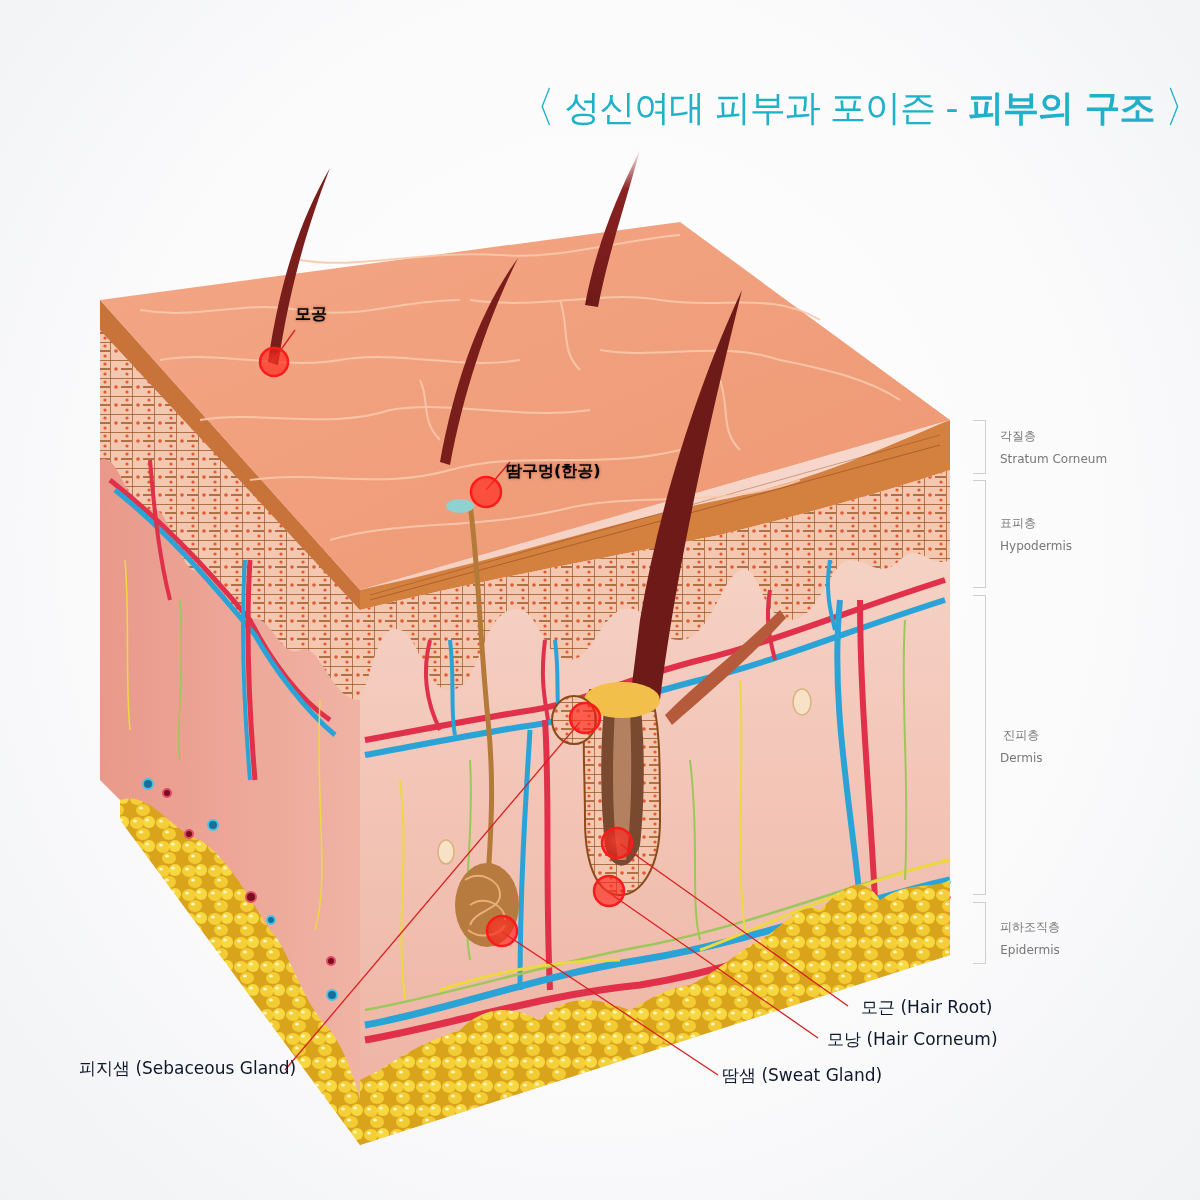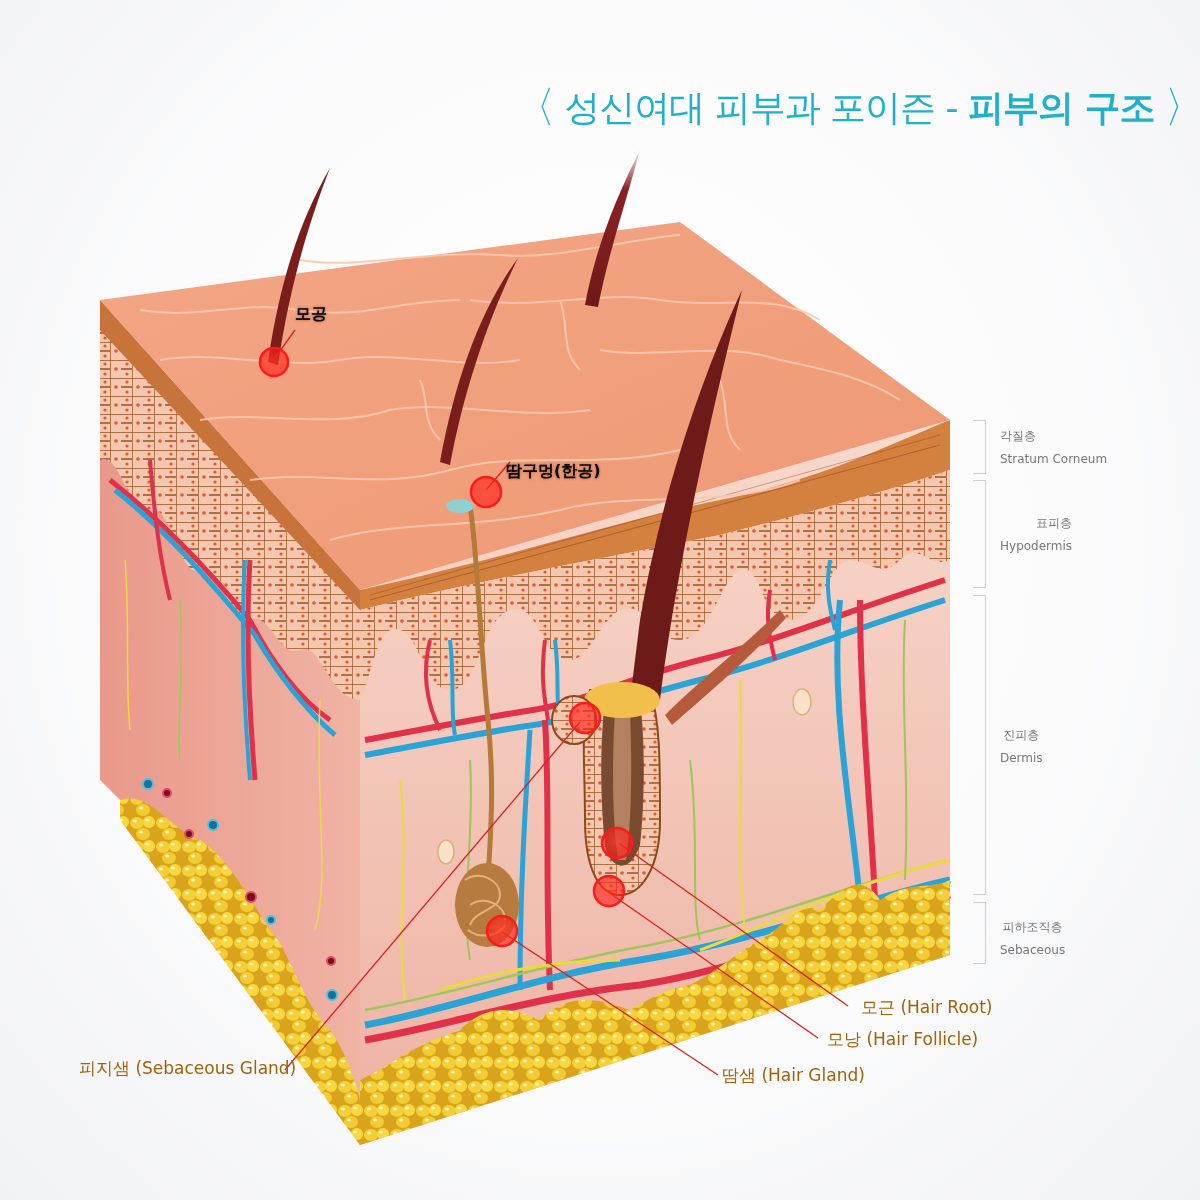--- a/index.html
+++ b/index.html
@@ -20,21 +20,21 @@
   }
   .bracket-line {
     position:absolute; left:985px; width:1px; background:#cfcfcf;
   }
   .bracket-line::before, .bracket-line::after {
     content:""; position:absolute; left:-12px; width:12px; height:1px; background:#cfcfcf;
   }
   .bracket-line::before { top:0; }
   .bracket-line::after { bottom:0; }
   .callout {
-    position:absolute; font-size:17px; color:#a16207; white-space:nowrap;
+    position:absolute; font-size:17px; color:#0f172a; white-space:nowrap;
   }
   .pin-label {
     position:absolute; font-size:16px; font-weight:bold; color:#000000;
     text-shadow: 0 0 3px rgba(120,40,20,0.6);
   }
 </style>
 </head>
 <body>
 
 <div class="title">
@@ -225,29 +225,29 @@
 
 <div class="bracket-line" style="top:420px; height:54px;"></div>
 <div class="bracket-line" style="top:480px; height:108px;"></div>
 <div class="bracket-line" style="top:595px; height:300px;"></div>
 <div class="bracket-line" style="top:902px; height:62px;"></div>
 
 <div class="layer-label" style="top:425px;">
   <div>각질층</div>
   <div>Stratum Corneum</div>
 </div>
-<div class="layer-label" style="top:512px;text-align:right;">
+<div class="layer-label" style="top:512px;">
   <div>표피층</div>
   <div>Hypodermis</div>
 </div>
 <div class="layer-label" style="top:724px;text-align:center;">
   <div>진피층</div>
   <div>Dermis</div>
 </div>
 <div class="layer-label" style="top:916px;text-align:center;">
   <div>피하조직층</div>
-  <div>Sebaceous</div>
+  <div>Epidermis</div>
 </div>
 
 <div class="callout" style="left:861px; top:996px;">모근 (Hair Root)</div>
-<div class="callout" style="left:827px; top:1028px;">모낭 (Hair Follicle)</div>
-<div class="callout" style="left:722px; top:1064px;">땀샘 (Hair Gland)</div>
+<div class="callout" style="left:827px; top:1028px;">모낭 (Hair Corneum)</div>
+<div class="callout" style="left:722px; top:1064px;">땀샘 (Sweat Gland)</div>
 <div class="callout" style="left:79px; top:1057px;">피지샘 (Sebaceous Gland)</div>
 
 </body></html>

